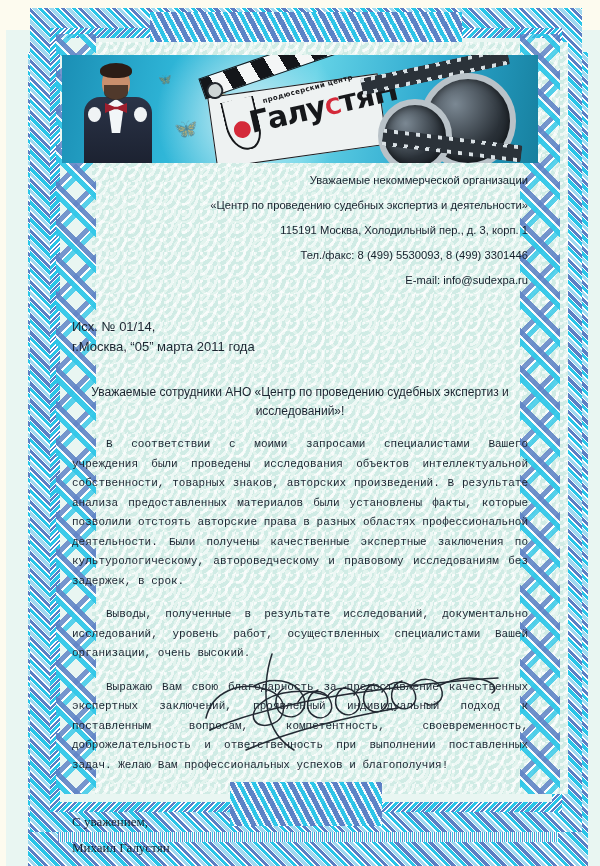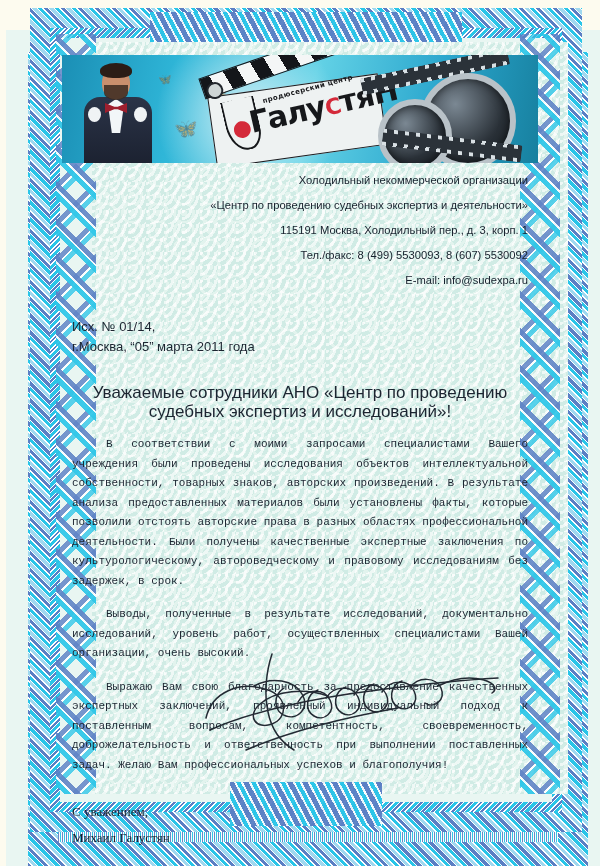--- a/index.html
+++ b/index.html
@@ -249,35 +249,35 @@
     color: #16202c;
   }
   .ref {
     margin-top: 24px;
     font-size: 13px;
     line-height: 20px;
   }
   .salutation {
     margin-top: 26px;
     text-align: center;
-    font-size: 17px;
+    font-size: 12px;
     line-height: 19px;
     padding: 0 14px;
   }
   p.body-par {
     margin: 14px 0 0 0;
     font-size: 11px;
     line-height: 19.5px;
     text-align: justify;
     text-indent: 34px;
     hyphens: none;
     font-family: Liberation Mono, monospace;
   }
   .sign {
-    margin-top: 24px;
+    margin-top: 34px;
     font-family: "Liberation Serif", serif;
     font-size: 13px;
     line-height: 26px;
     color: #16202c;
   }
   .sig-wrap { position: absolute; left: 130px; top: 478px; width: 300px; height: 110px; }
 </style>
 </head>
 <body>
 
@@ -328,24 +328,24 @@
       <div class="strip strip1"></div>
       <div class="reel reel1"></div>
       <div class="reel reel2"></div>
       <div class="strip strip2"></div>
     </div>
   </div>
 
   <div class="content">
 
     <div class="addr">
-      <div>Холодильный некоммерческой организации</div>
+      <div>Уважаемые некоммерческой организации</div>
       <div>«Центр по проведению судебных экспертиз и деятельности»</div>
       <div>115191 Москва, Холодильный пер., д. 3, корп. 1</div>
-      <div>Тел./факс: 8 (499) 5530093, 8 (607) 5530092</div>
+      <div>Тел./факс: 8 (499) 5530093, 8 (499) 3301446</div>
       <div>E-mail: info@sudexpa.ru</div>
     </div>
 
     <div class="ref">
       <div>Исх. № 01/14,</div>
       <div>г.Москва, “05” марта 2011 года</div>
     </div>
 
     <div class="salutation">Уважаемые сотрудники АНО «Центр по проведению судебных экспертиз и исследований»!</div>
 

